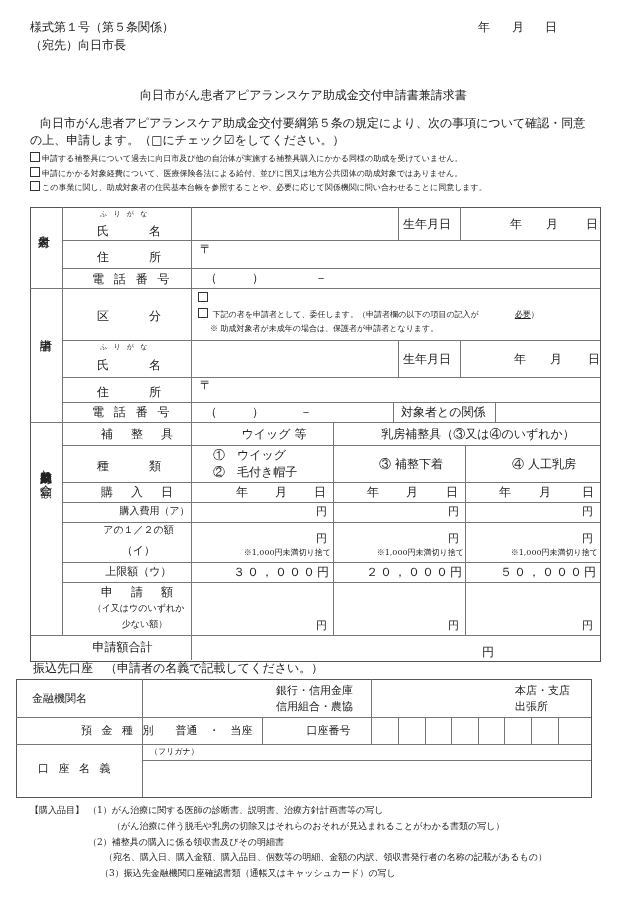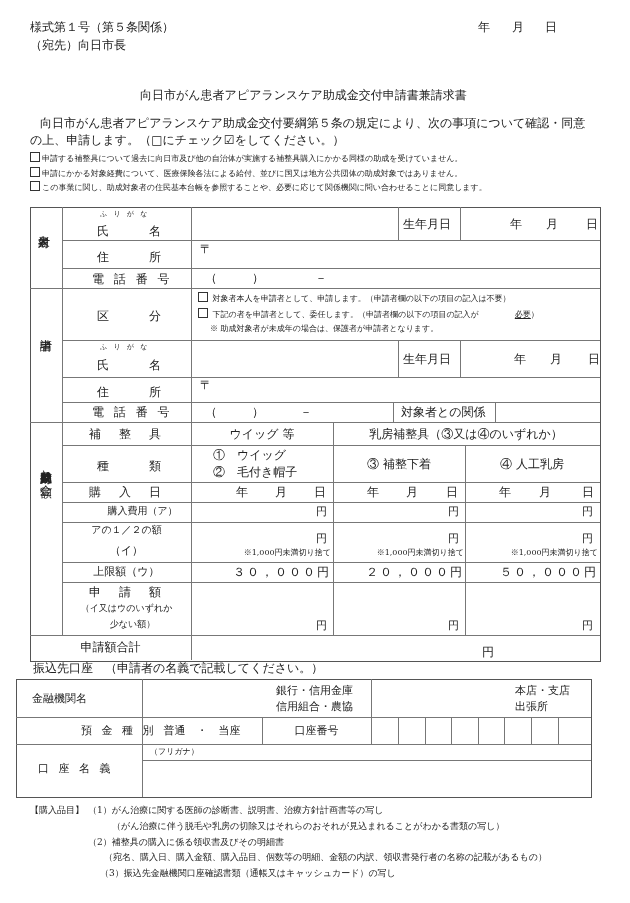--- a/index.html
+++ b/index.html
@@ -7,21 +7,21 @@
        font-family:"DejaVu Serif","Liberation Serif",serif;color:#222;}
   .t{position:absolute;white-space:nowrap;line-height:1;}
   .s12{font-size:12px;} .s11{font-size:11px;} .s10{font-size:10px;}
   .s9{font-size:9px;} .s8{font-size:8px;} .s7{font-size:7px;}
   .hl{position:absolute;height:0;border-top:1px solid #777;}
   .vl{position:absolute;width:0;border-left:1px solid #777;}
   .box{position:absolute;border:1.2px solid #555;}
   .vert{writing-mode:vertical-rl;text-orientation:upright;letter-spacing:0;}
   .spread{display:flex;justify-content:space-between;position:absolute;}
   .r{text-align:right;}
-  .c{text-align:center;}
+  .c{text-align:center;padding-left:12px;}
   .cb{display:inline-block;width:8px;height:8px;border:1px solid #333;vertical-align:-1px;margin-right:2px;}
 </style>
 </head>
 <body>
 
 <div class="t s12" style="left:30px;top:21px;">様式第１号（第５条関係）</div>
 <div class="t s12" style="left:478px;top:21px;">年</div>
 <div class="t s12" style="left:512px;top:21px;">月</div>
 <div class="t s12" style="left:545px;top:21px;">日</div>
 <div class="t s12" style="left:30px;top:39px;">（宛先）向日市長</div>
@@ -85,21 +85,21 @@
 <div class="t s12" style="left:205px;top:272px;">（</div>
 <div class="t s12" style="left:252px;top:272px;">）</div>
 <div class="t s12" style="left:315px;top:272px;">－</div>
 <div class="t" style="left:193px;top:270px;width:405px;height:17px;"></div>
 
 <div class="t s12 vert" style="left:40px;top:330px;">申請者</div>
 <div class="spread s12" style="left:97px;top:308px;width:64px;">
     <span>区</span>
     <span>分</span>
   </div>
-<div class="t s8" style="left:198px;top:292px;"><span class="cb"></span> <span>対象者本人を申請者として、申請します。（申請者欄の以下の項目の記入は不要）</span></div>
+<div class="t s8" style="left:198px;top:292px;"><span class="cb"></span> </div>
 <div class="t s8" style="left:198px;top:308px;"><span class="cb"></span> <span>下記の者を申請者として、委任します。（申請者欄の以下の項目の記入が</span><span style="text-decoration:underline;margin-left:36px;">必要</span><span>）</span></div>
 <div class="t s8" style="left:210px;top:325px;">※ 助成対象者が未成年の場合は、保護者が申請者となります。</div>
 <div class="t s7" style="left:100px;top:344px;letter-spacing:2px;">ふ り が な</div>
 <div class="spread s12" style="left:97px;top:357px;width:64px;">
     <span>氏</span>
     <span>名</span>
   </div>
 <div class="t" style="left:193px;top:342px;width:203px;height:33px;"></div>
 <div class="t s12" style="left:403px;top:353px;">生年月日</div>
 <div class="t s12" style="left:514px;top:353px;">年</div>

